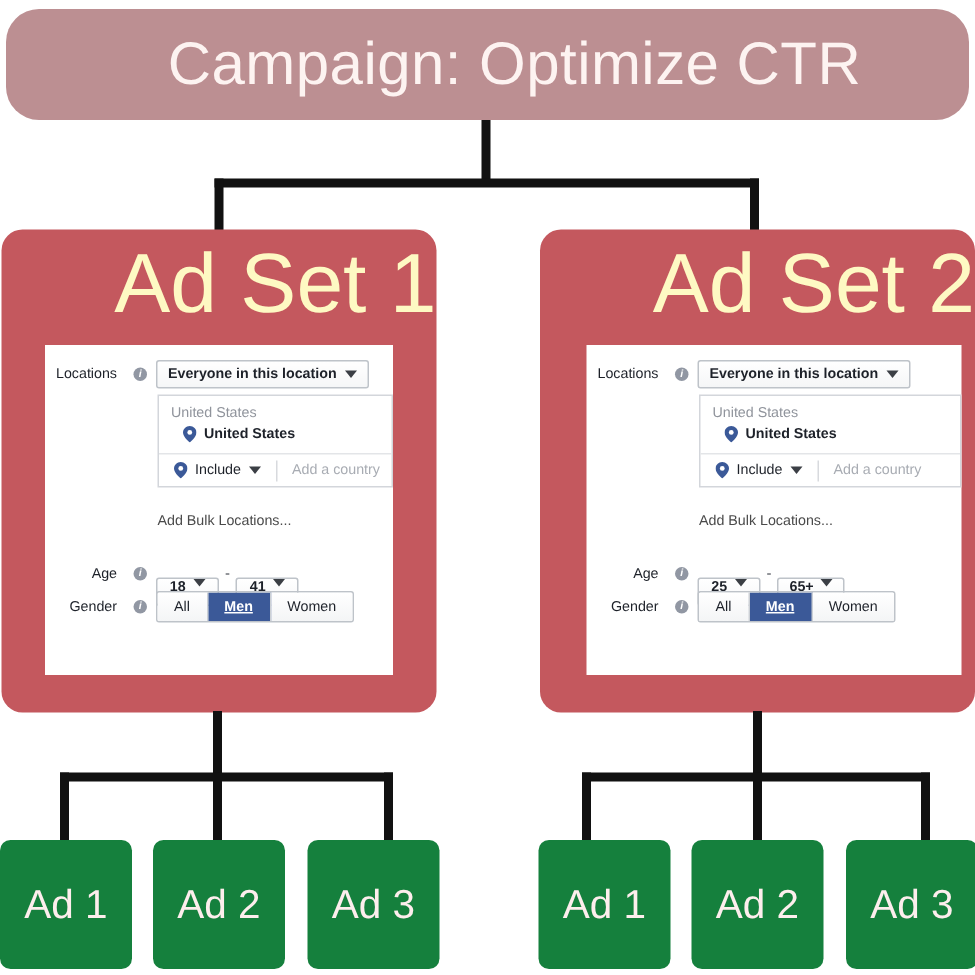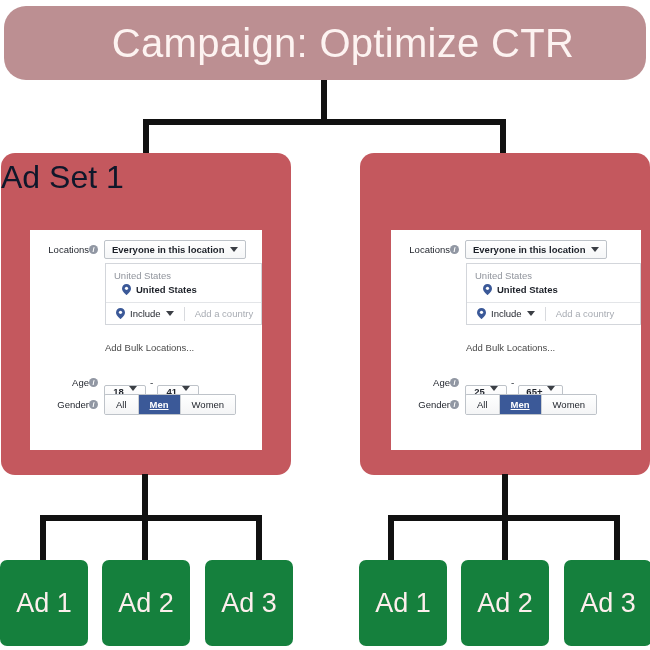--- a/index.html
+++ b/index.html
@@ -61,23 +61,23 @@
     border-radius: 14px;
     box-sizing: border-box;
   }
   .adset.left  { left: 1px; }
   .adset.right { left: 360px; }
 
   .adset-title {
     position: absolute;
     left: 0; right: 0;
     top: 8px;
-    text-align: left;
-    color: #0f172a;
-    font-size: 32px;
+    text-align: right;
+    color: #fef9c3;
+    font-size: 56px;
     font-weight: 400;
     line-height: 1;
     white-space: nowrap;
   }
 
   
   .fb-panel {
     position: absolute;
     left: 29px;
     top: 77px;
@@ -101,21 +101,21 @@
   }
   .lbl {
     width: 68px;
     text-align: right;
     padding-right: 6px;
     font-size: 9.5px;
     color: #1d2129;
     display: flex;
     align-items: center;
     justify-content: flex-end;
-    gap: 0;
+    gap: 11px;
     flex: none;
     white-space: nowrap;
   }
   .info-icon {
     display: inline-block;
     width: 9px; height: 9px;
     border-radius: 50%;
     background: #9197a3;
     color: #ffffff;
     font-size: 7px;
@@ -380,20 +380,21 @@
           <div class="seg-item">All</div>
           <div class="seg-item active">Men</div>
           <div class="seg-item">Women</div>
         </div>
       </div>
 
     </div>
   </div>
 
   <div class="adset right">
+    <div class="adset-title">Ad Set 2</div>
 
     <div class="fb-panel">
 
       <div class="row row-locations">
         <div class="lbl">
           <span>Locations</span>
           <span class="info-icon">i</span>
         </div>
         <div class="select-box">
           <span>Everyone in this location</span>

